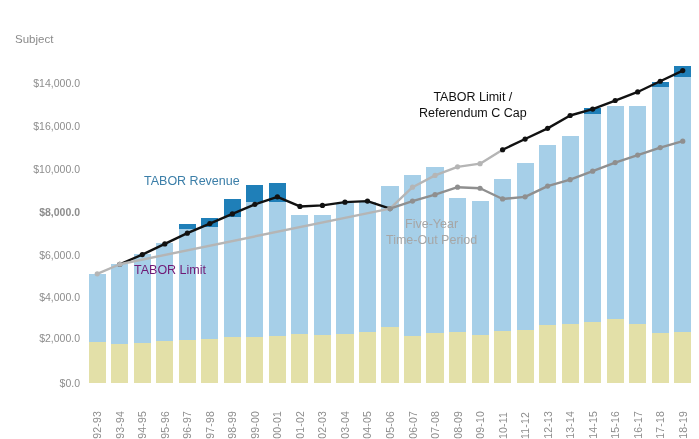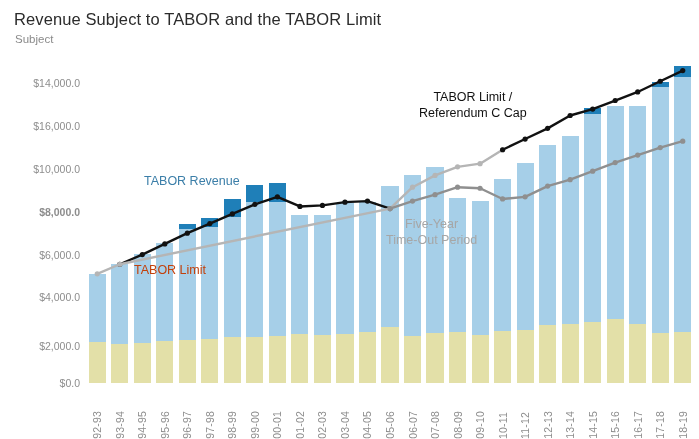--- a/index.html
+++ b/index.html
@@ -39,36 +39,35 @@
     letter-spacing:.2px;
   }
 
   .bar{position:absolute;bottom:0;}
   .seg{position:absolute;left:0;width:100%;}
 
   svg.lines{position:absolute;left:0;top:0;width:608px;height:321px;overflow:visible;}
 
   .ann{position:absolute;white-space:nowrap;line-height:1.28;}
   #ann-surplus{left:144px;top:173px;font-size:12.5px;color:#3b7ea8;}
-  #ann-taborlimit{left:134px;top:262px;font-size:12.5px;color:#c2410c;}
+  #ann-taborlimit{left:134px;top:262px;font-size:12.5px;color:#701a75;}
   #ann-cap{left:419px;top:89px;font-size:12.5px;color:#111111;text-align:center;}
   #ann-timeout{left:386px;top:216px;font-size:12.5px;color:#a6a6a6;text-align:center;}
   #ann-base{left:601px;top:174px;font-size:12.5px;color:#9a9a9a;text-align:center;}
 </style>
 </head>
 <body>
 
 <div id="chart-root">
 
-  <div class="title">Revenue Subject to TABOR and the TABOR Limit</div>
   <div class="subtitle">Subject</div>
 
   <div id="yaxis">
       <div class="ytick" style="top: 321px;">$0.0</div>
-      <div class="ytick" style="top: 284px;">$2,000.0</div>
+      <div class="ytick" style="top: 276px;">$2,000.0</div>
       <div class="ytick" style="top: 235.4px;">$4,000.0</div>
       <div class="ytick" style="top: 192.6px;">$6,000.0</div>
       <div class="ytick" style="top: 149.8px; font-weight: bold;">$8,000.0</div>
       <div class="ytick" style="top: 107px;">$10,000.0</div>
       <div class="ytick" style="top: 64.2px;">$16,000.0</div>
       <div class="ytick" style="top: 21.4px;">$14,000.0</div>
     </div>
 
   <div class="plot">
     <div id="bars">

